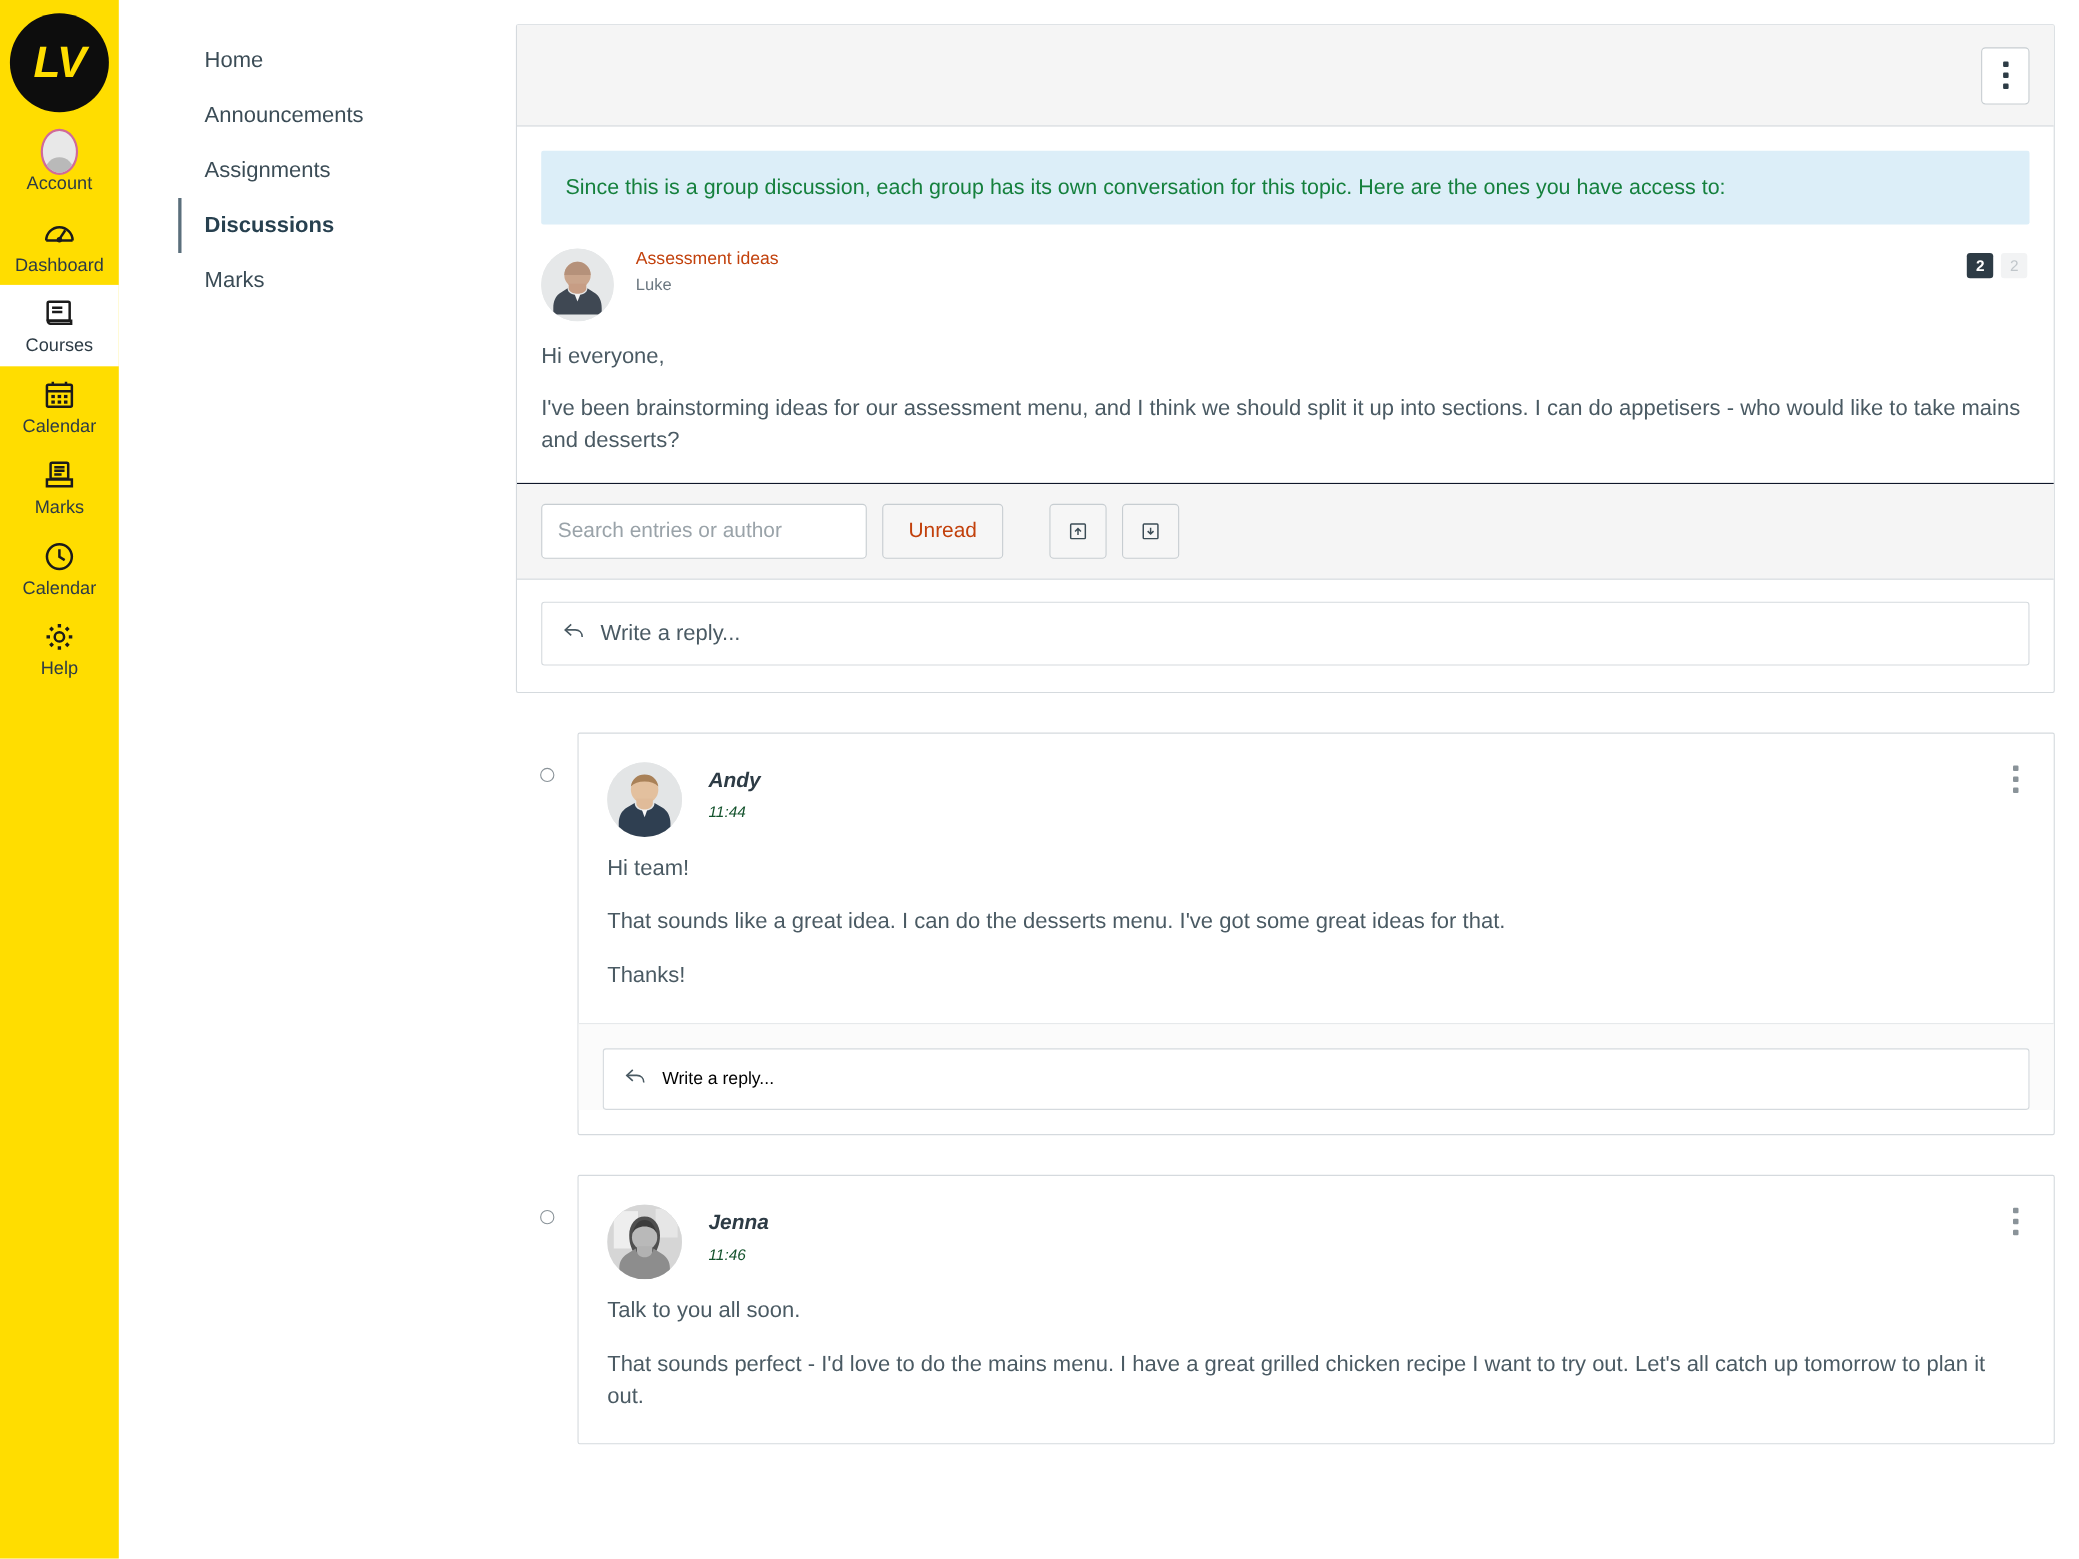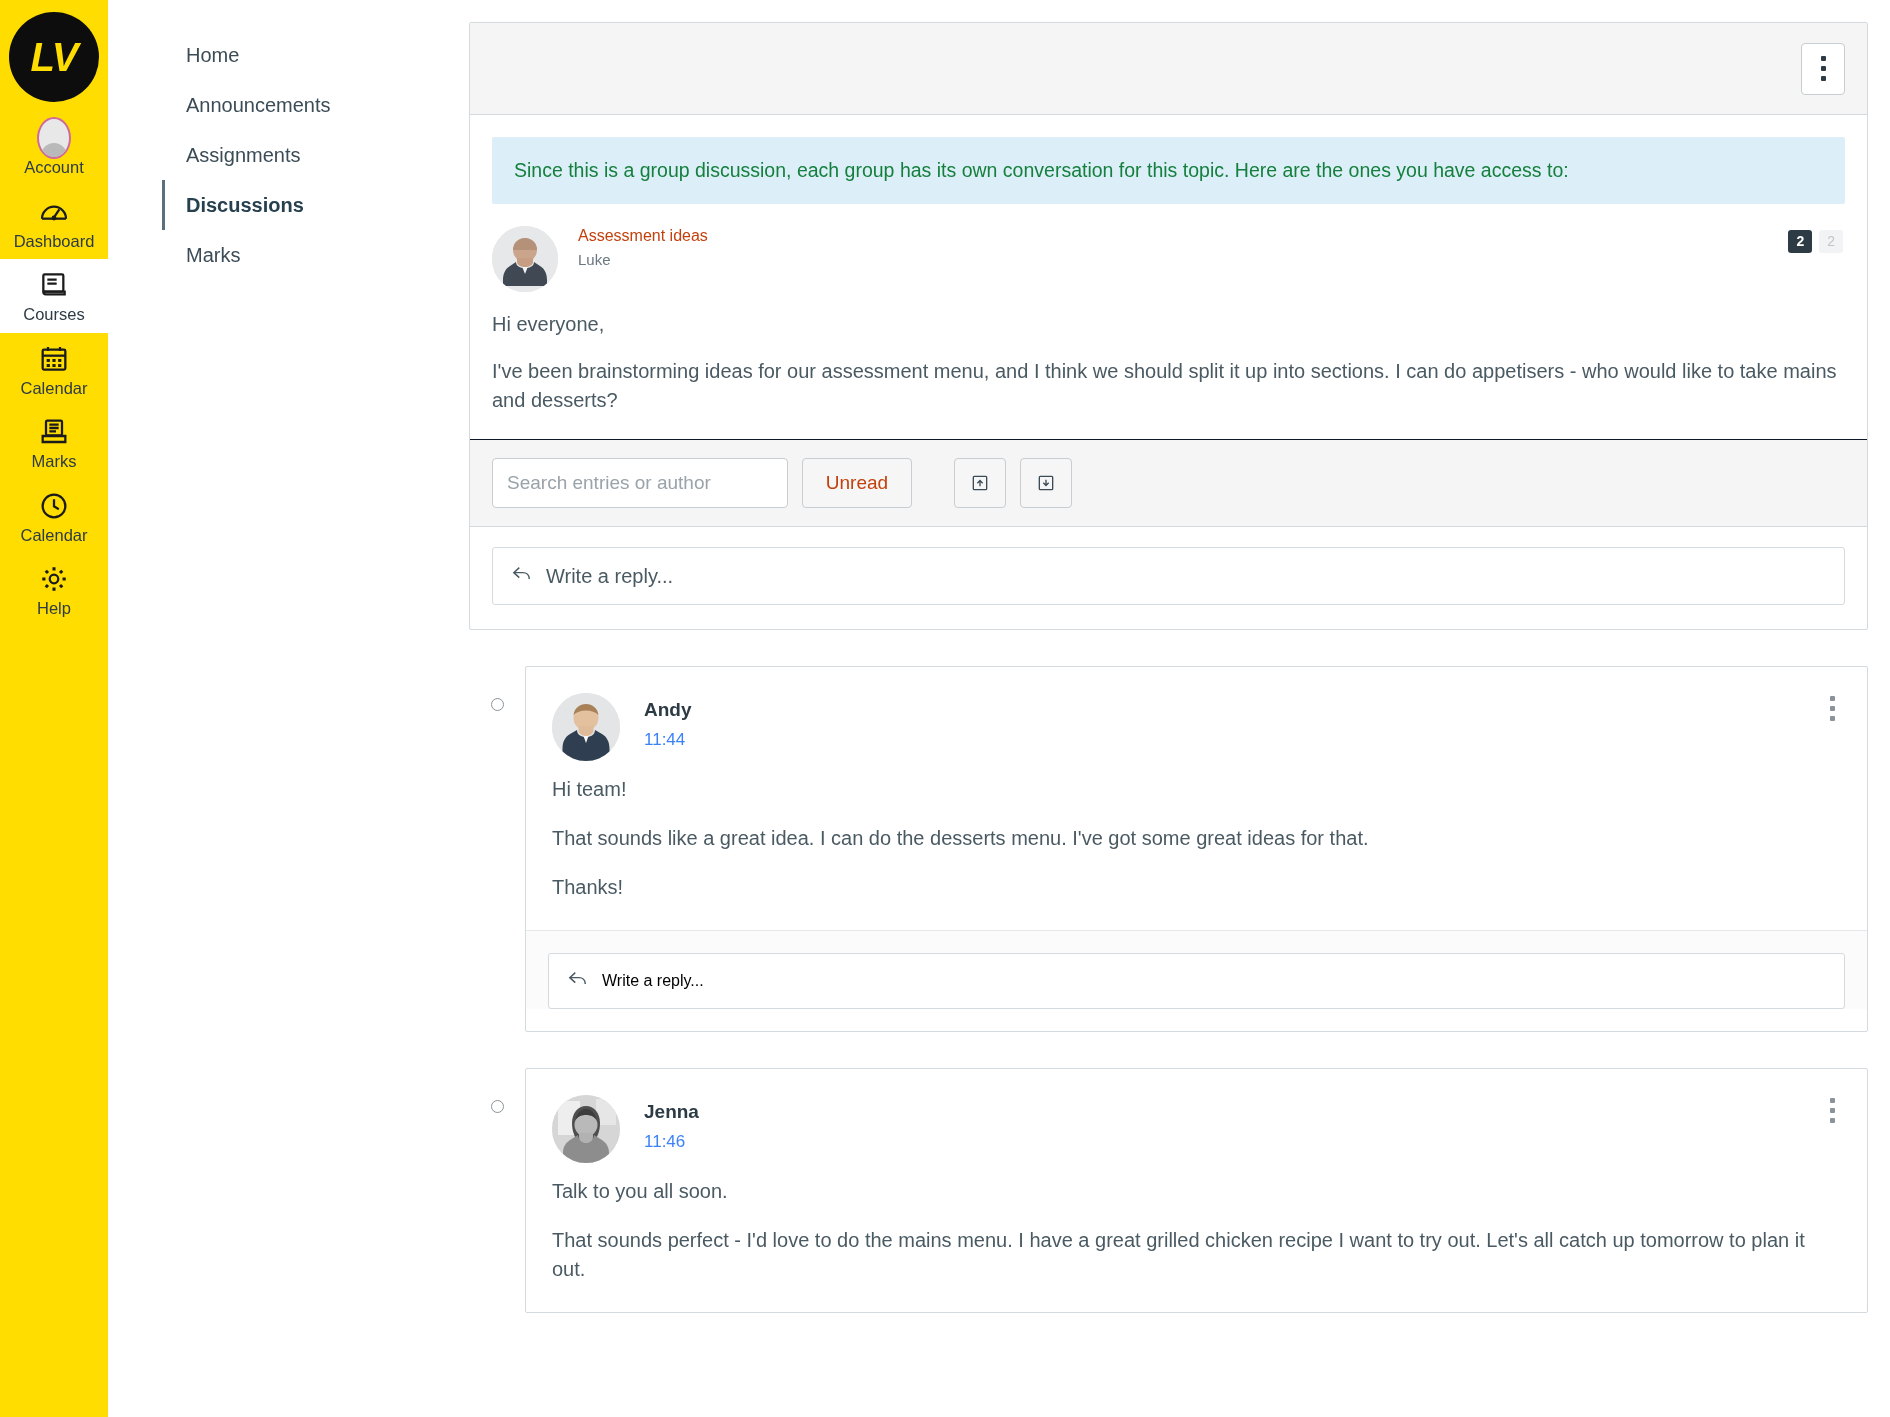--- a/index.html
+++ b/index.html
@@ -155,26 +155,26 @@
     padding: 0 18px; cursor: text;
   }
   .reply-field .txt { font-size: 20px; color: #4a5a63; }
   .reply-arrow svg { width: 22px; height: 20px; stroke: #4a5a63; fill: none; stroke-width: 1.6; }
 
   
   .entry-row { display: flex; align-items: flex-start; margin-top: 36px; }
   .unread-dot-col { width: 56px; flex: 0 0 56px; display: flex; justify-content: center; padding-top: 32px; }
   .unread-dot { width: 13px; height: 13px; border-radius: 50%; border: 1.6px solid #8a9399; background: transparent; }
   .entry-card { flex: 1; border: 1px solid #d5dade; background: #ffffff; border-radius: 2px; }
-  .entry-head { display: flex; align-items: flex-start; gap: 24px; padding: 26px 22px 0 26px; position: relative; }
+  .entry-head { display: flex; align-items: flex-start; gap: 24px; padding: 26px 22px 0 26px; position: relative; font-style: italic; }
   .entry-photo { width: 68px; height: 68px; border-radius: 50%; overflow: hidden; flex: 0 0 68px; background: #e3e5e6; }
   .entry-photo svg { width: 100%; height: 100%; display: block; }
   .entry-meta { padding-top: 6px; }
   .entry-author { font-size: 19px; font-weight: bold; color: #2d3b45; }
-  .entry-time { font-size: 17px; color: #3b82f6; margin-top: 9px; }
+  .entry-time { font-size: 14px; color: #14532d; margin-top: 9px; }
   .entry-kebab {
     position: absolute; right: 20px; top: 24px;
     width: 30px; height: 34px;
     display: flex; flex-direction: column; align-items: center; justify-content: center; gap: 5px;
     cursor: pointer; background: none; border: none;
   }
   .entry-kebab i { width: 5px; height: 5px; background: #8a9399; border-radius: 1px; display: block; }
   .entry-body { padding: 14px 26px 28px 26px; }
   .entry-body p { font-size: 20px; color: #4a5a63; line-height: 1.45; margin-bottom: 20px; }
   .entry-body p:last-child { margin-bottom: 0; }

